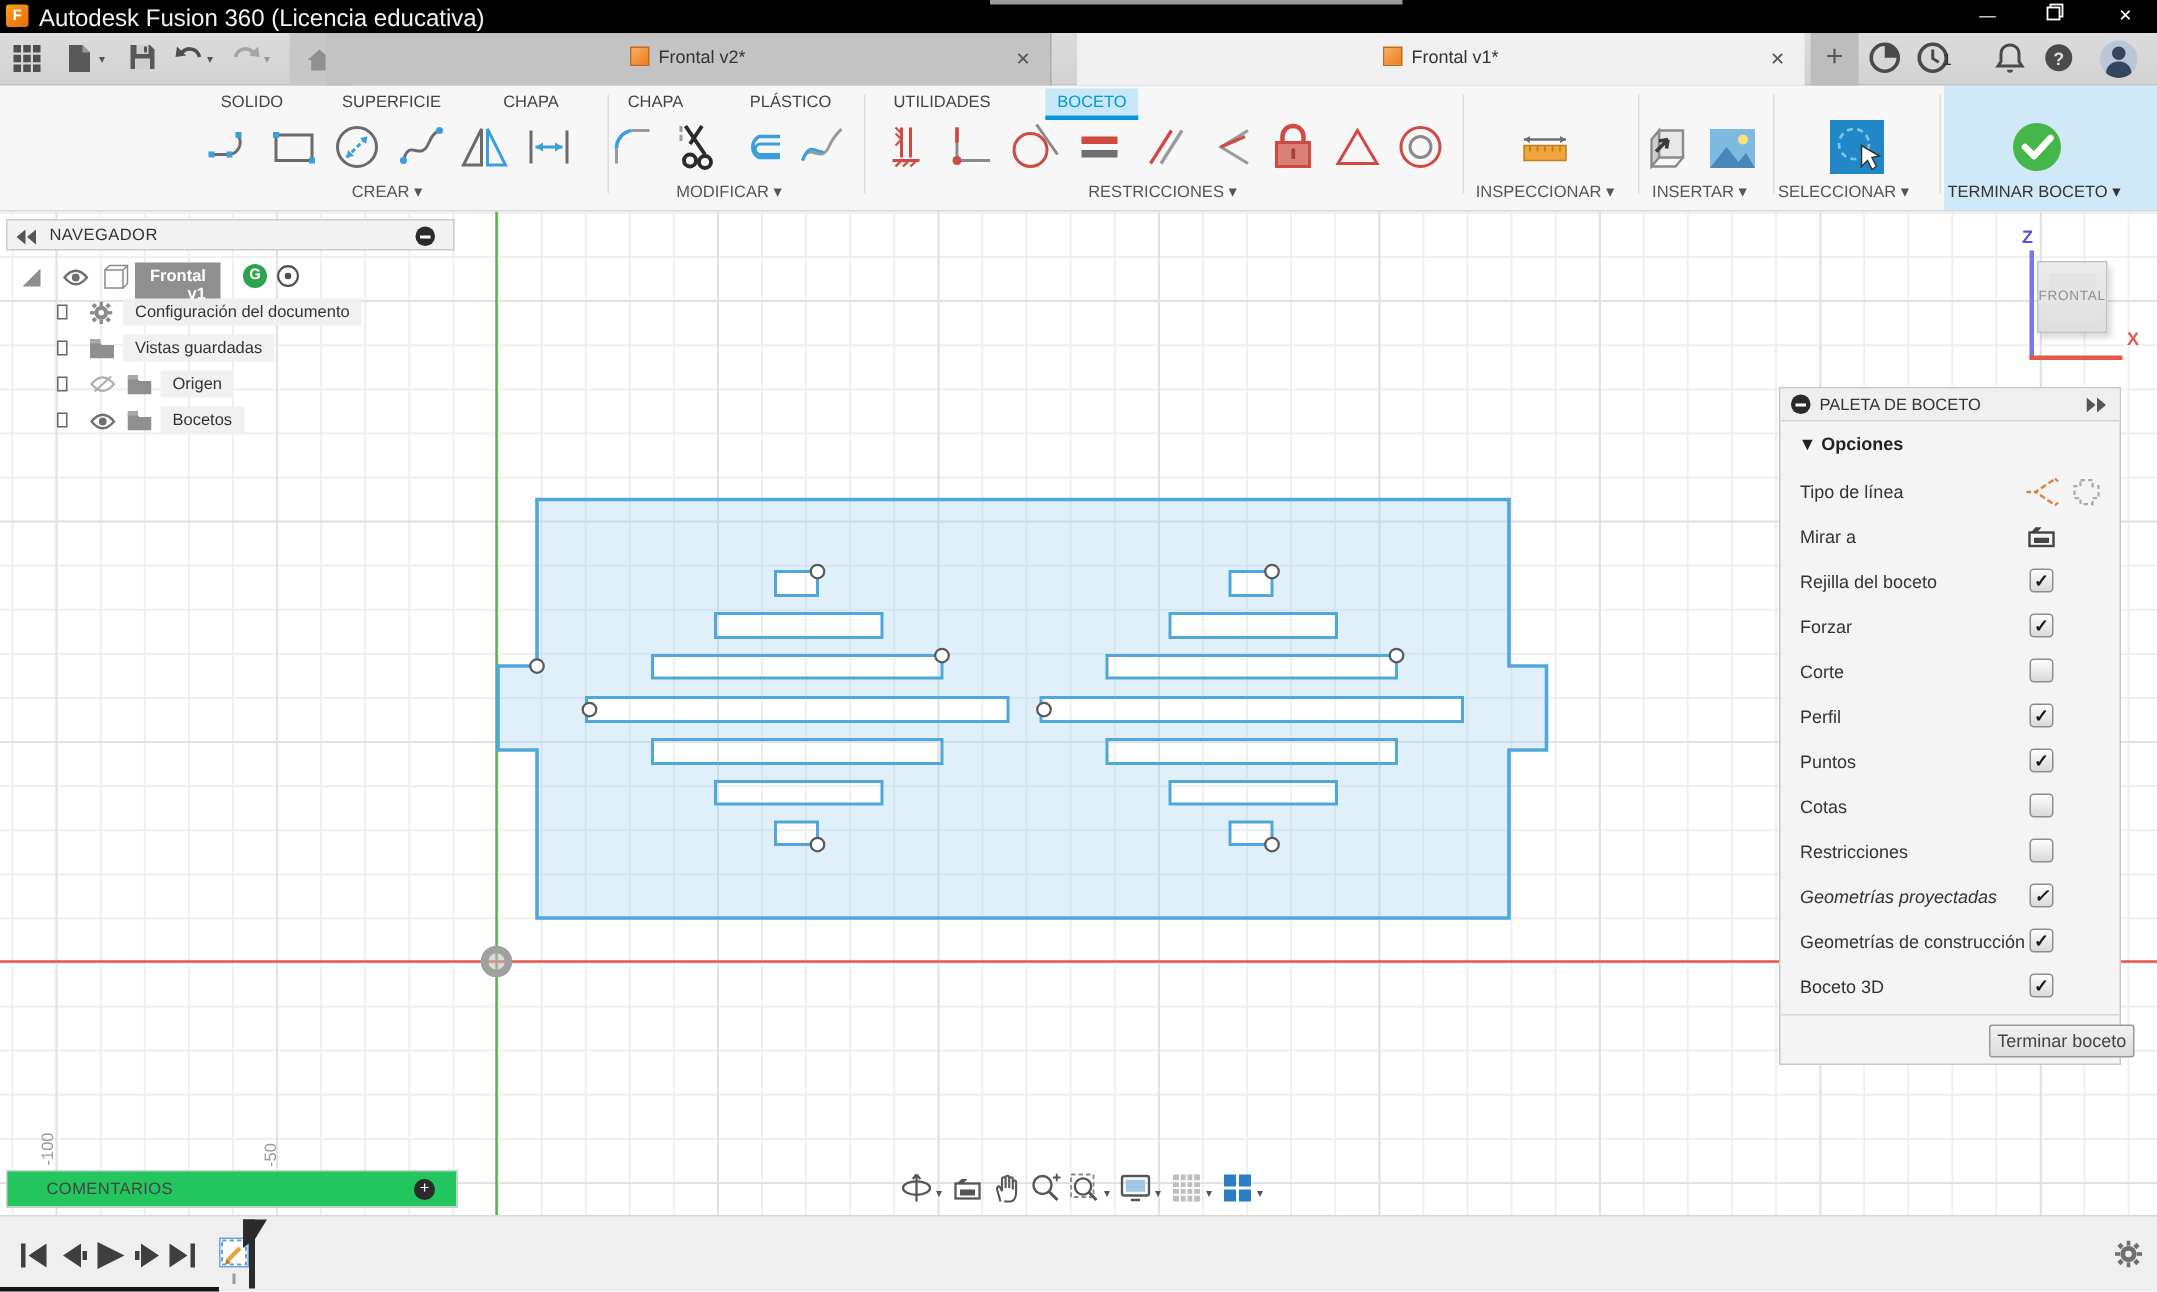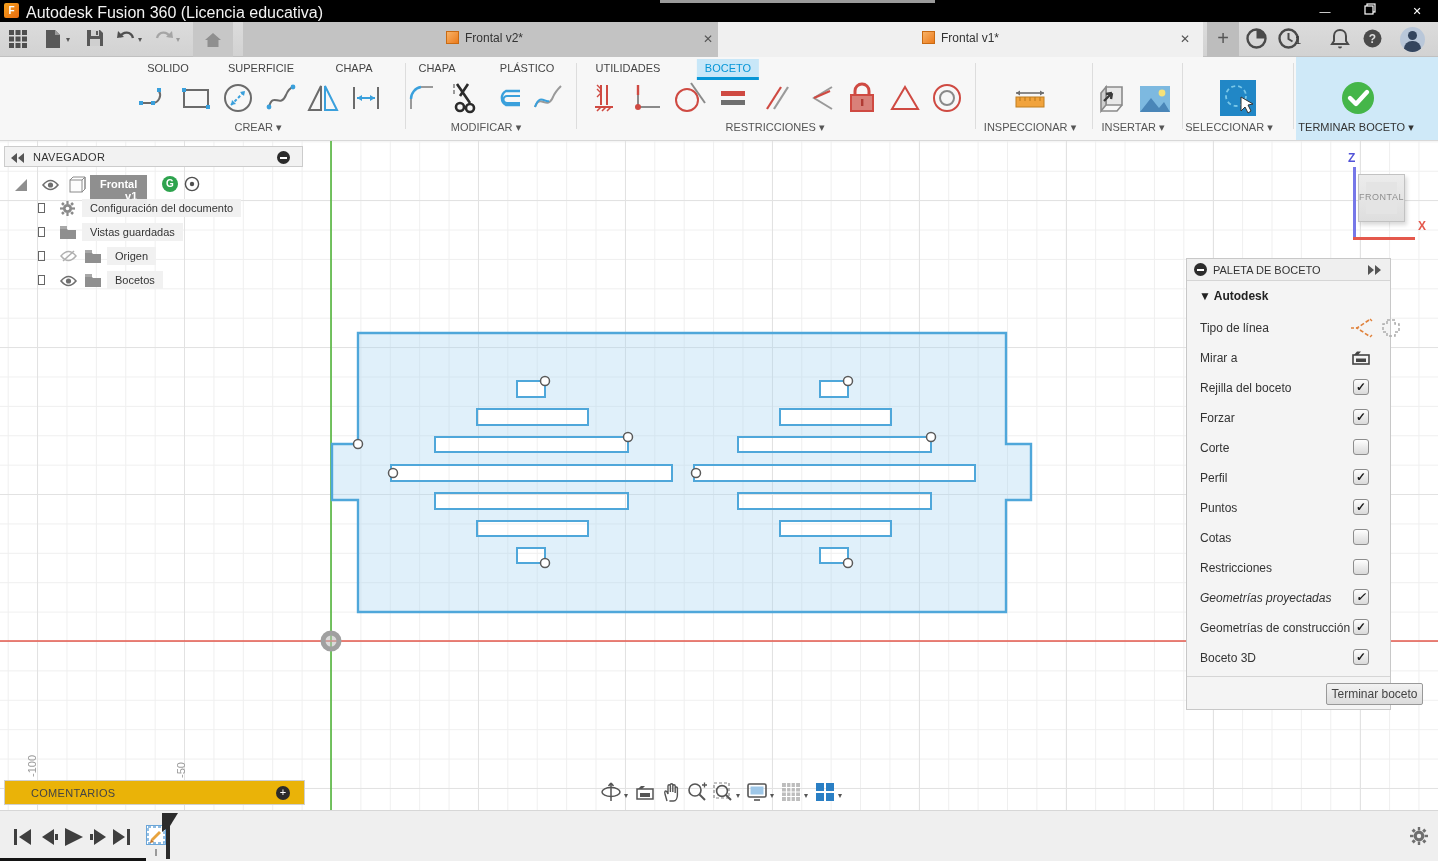--- a/index.html
+++ b/index.html
@@ -14,21 +14,21 @@
 
   
   #qat { position:absolute; left:0; top:22px; width:1438px; height:35px; background:linear-gradient(#dcdcdc,#d2d2d2); border-bottom:1px solid #c0c0c0; z-index:39; }
   .qat-icon { position:absolute; top:7px; width:22px; height:22px; }
   .qat-caret { position:absolute; top:13px; font-size:8px; color:#555; }
   #home-btn { position:absolute; left:193px; top:0; width:40px; height:35px; background:#c7c7c7; }
   .doc-tab { position:absolute; top:0; height:35px; font-size:12px; color:#333; }
   .doc-tab .cube { width:13px; height:13px; display:inline-block; background:linear-gradient(135deg,#f7b267,#ec7b1c); border:1px solid #c96a12; margin-right:6px; vertical-align:-2px; }
   .doc-tab .tab-close { position:absolute; right:10px; top:9px; width:16px; height:16px; color:#555; font-size:12px; text-align:center; line-height:16px; }
   .tab-label { position:absolute; left:0; right:0; top:9px; text-align:center; }
-  #tab1 { left:243px; width:484px; background:#c3c3c3; border-right:1px solid #adadad; }
+  #tab1 { left:217px; width:484px; background:#c3c3c3; border-right:1px solid #adadad; }
   #tab2 { left:718px; width:485px; background:#f0f0f0; }
   #new-tab-btn { position:absolute; left:1207px; top:0; width:32px; height:35px; background:#bdbdbd; color:#555; font-size:20px; text-align:center; line-height:33px; }
   .status-icon { position:absolute; top:6px; width:22px; height:22px; color:#4a4a4a; }
   .clock-count { position:absolute; left:1295px; top:12px; font-size:11px; color:#333; }
   #avatar { position:absolute; left:1400px; top:5px; width:25px; height:25px; border-radius:50%; background:#b9c7d9; overflow:hidden; }
   #avatar .head { position:absolute; left:8px; top:4px; width:9px; height:9px; border-radius:50%; background:#34455e; }
   #avatar .body { position:absolute; left:4px; top:14px; width:17px; height:12px; border-radius:8px 8px 0 0; background:#34455e; }
 
   
   #ribbon { position:absolute; left:0; top:57px; width:1438px; height:84px; background:#f7f7f7; border-bottom:1px solid #d8d8d8; z-index:38; }
@@ -59,42 +59,42 @@
   #nav-header { position:absolute; left:4px; top:1px; width:299px; height:21px; background:#f2f2f2; border:1px solid #ccc; }
   #nav-header .nav-title { position:absolute; left:28px; top:4px; font-size:11px; color:#333; letter-spacing:.3px; }
   .minus-circle { width:13px; height:13px; border-radius:50%; background:#2b2b2b; position:relative; }
   .minus-circle::after { content:""; position:absolute; left:3px; top:6px; width:7px; height:2px; background:#fff; }
   .tree-row { position:absolute; height:20px; font-size:11px; color:#333; }
   .tree-label { background:rgba(240,240,240,.95); padding:3px 8px; display:inline-block; }
   .sel-label { background:#8f8f8f; color:#fff; font-weight:bold; padding:3px 10px; display:inline-block; }
   .expander { width:0; height:0; border-top:5px solid transparent; border-bottom:5px solid transparent; border-left:7px solid #fff; outline:1px solid #666; outline-offset:-1px; }
 
   
-  #palette { position:absolute; left:1186px; top:258px; width:205px; height:452px; background:#f4f4f4; border:1px solid #c8c8c8; z-index:12; }
+  #palette { position:absolute; left:1186px; top:258px; width:228px; height:452px; background:#f4f4f4; border:1px solid #c8c8c8; z-index:12; }
   #palette-header { position:absolute; left:0; top:0; width:100%; height:22px; background:#efefef; border-bottom:1px solid #d5d5d5; }
   #palette-header .pal-title { position:absolute; left:26px; top:5px; font-size:11px; color:#333; }
   #palette-section { position:absolute; left:12px; top:30px; font-size:12px; font-weight:bold; color:#222; }
   .pal-row { position:absolute; left:0; width:100%; height:30px; }
   .pal-row .row-label { position:absolute; left:13px; top:8px; font-size:12px; color:#333; }
   .checkbox { position:absolute; left:166px; top:6px; width:16px; height:16px; border:1px solid #8d8d8d; border-radius:3px; background:linear-gradient(#fefefe,#d9d9d9); text-align:center; line-height:15px; font-size:12px; color:#1a1a1a; font-weight:bold; }
   #pal-divider { position:absolute; left:0; top:417px; width:100%; height:1px; background:#d5d5d5; }
   #finish-sketch-btn { position:absolute; left:139px; top:424px; width:97px; height:22px; background:linear-gradient(#f2f2f2,#dcdcdc); border:1px solid #999; border-radius:2px; font-size:12px; color:#444; text-align:center; line-height:20px; }
 
   
   #viewcube { position:absolute; left:1330px; top:145px; width:108px; height:100px; z-index:9; }
   #cube-face { position:absolute; left:28px; top:29px; width:47px; height:48px; background:linear-gradient(#ececec,#dedede); border:1px solid #c2c2c2; box-shadow:2px 3px 4px rgba(0,0,0,.15); }
   #cube-face .inner { position:absolute; left:7px; top:7px; right:7px; bottom:7px; background:#e4e4e4; }
   #cube-face .face-label { position:absolute; left:0; right:0; top:17px; text-align:center; font-size:9px; color:#8f8f8f; letter-spacing:.5px; }
   .axis-z-line { position:absolute; left:23px; top:22px; width:3px; height:72px; background:#7677e8; }
   .axis-x-line { position:absolute; left:23px; top:92px; width:62px; height:3px; background:#e4584c; }
   .axis-z-label { position:absolute; left:18px; top:6px; color:#5253d8; font-size:12px; font-weight:bold; }
   .axis-x-label { position:absolute; left:88px; top:74px; color:#e4584c; font-size:12px; font-weight:bold; }
 
   
-  #comments-bar { position:absolute; left:4px; top:780px; width:301px; height:25px; background:#eab308; border:1px solid #cfcfcf; z-index:10; }
+  #comments-bar { position:absolute; left:4px; top:780px; width:301px; height:25px; background:#22c55e; border:1px solid #cfcfcf; z-index:10; }
   #comments-bar .com-title { position:absolute; left:26px; top:6px; font-size:11px; color:#444; letter-spacing:.3px; }
   .plus-circle { position:absolute; width:14px; height:14px; border-radius:50%; background:#2b2b2b; color:#fff; font-size:11px; text-align:center; line-height:13px; }
   #nav-toolbar { position:absolute; left:600px; top:779px; height:26px; z-index:10; display:flex; align-items:center; gap:4px; }
   .nt-icon { width:22px; height:22px; }
   .nt-caret { font-size:8px; color:#555; margin:6px 2px 0 -2px; }
 
   
   #timeline { position:absolute; left:0; top:810px; width:1438px; height:51px; background:#efefef; border-top:1px solid #d7d7d7; z-index:20; }
   .tl-btn { position:absolute; top:16px; width:22px; height:20px; }
   #tl-marker-bar { position:absolute; left:166px; top:8px; width:4px; height:40px; background:#2b2b2b; }
@@ -528,21 +528,21 @@
 </div>
 
 <div id="palette">
   <div id="palette-header">
     <div class="minus-circle" style="position:absolute; left:7px; top:4px;"></div>
     <span class="pal-title">PALETA DE BOCETO</span>
     <svg width="14" height="10" viewBox="0 0 14 10" style="position:absolute; right:8px; top:6px;">
         <path d="M0,0 L6,5 L0,10 z M7,0 L13,5 L7,10 z" fill="#555"></path>
       </svg>
   </div>
-  <div id="palette-section">▼ <span>Autodesk</span></div>
+  <div id="palette-section">▼ <span>Opciones</span></div>
   <div id="palette-rows">
       <div class="pal-row" style="top: 54px;">
         <span class="row-label">Tipo de línea</span>
         <svg width="24" height="22" viewBox="0 0 24 22" style="position:absolute;left:162px;top:4px;">
           <path d="M20,3 L8,11 L20,19" fill="none" stroke="#e0813a" stroke-width="1.6" stroke-dasharray="4,2"></path>
           <path d="M2,11 h6" stroke="#e0813a" stroke-width="1.6" stroke-dasharray="3,2"></path>
           <path d="M21,2 l2,2 M21,20 l2,-2" stroke="#e0813a" stroke-width="1.4"></path>
         </svg>
         <svg width="20" height="20" viewBox="0 0 20 20" style="position:absolute;left:194px;top:5px;">
           <path d="M6,2 h8 v4 h4 v8 h-4 v4 h-8 v-4 h-4 v-8 h4 z" fill="none" stroke="#adadad" stroke-width="1.5" stroke-dasharray="3,2"></path>

